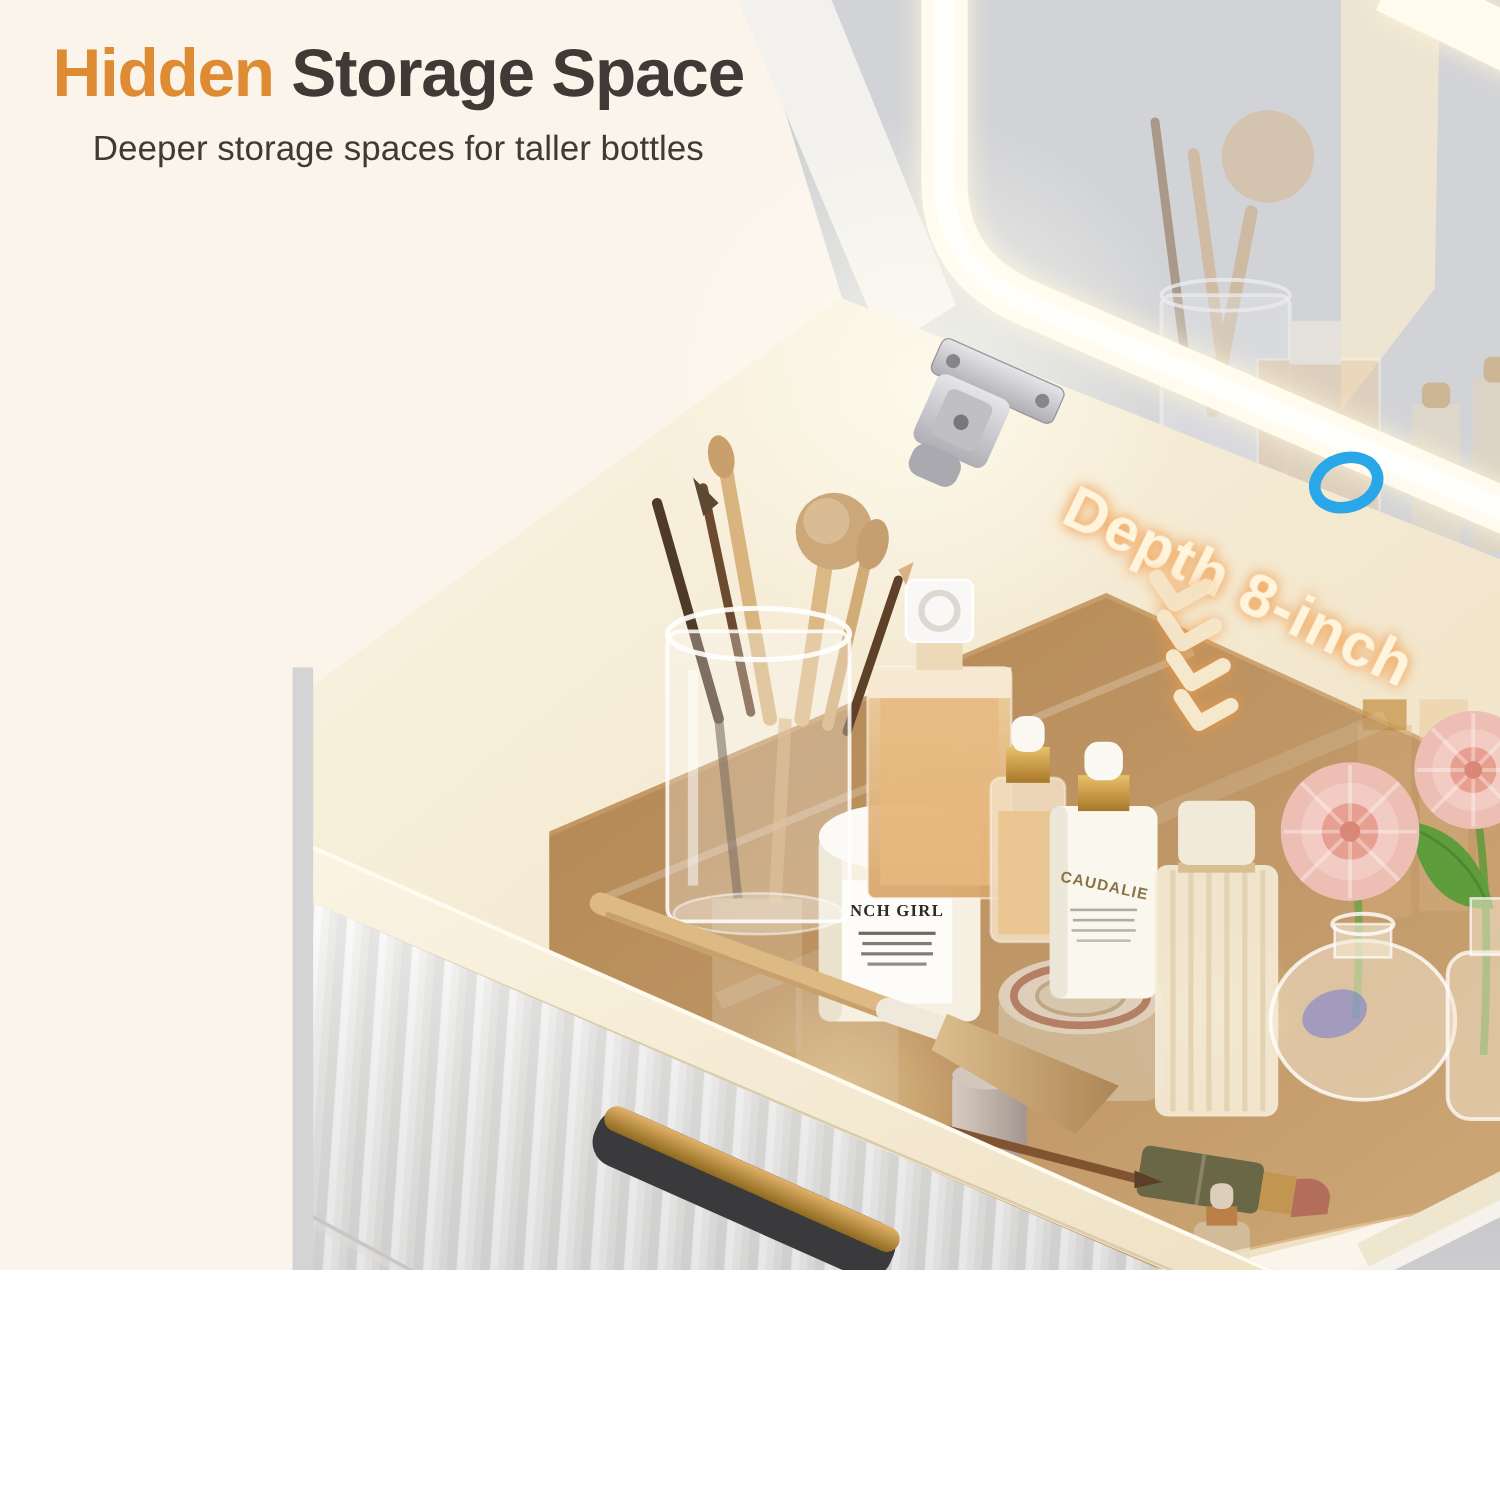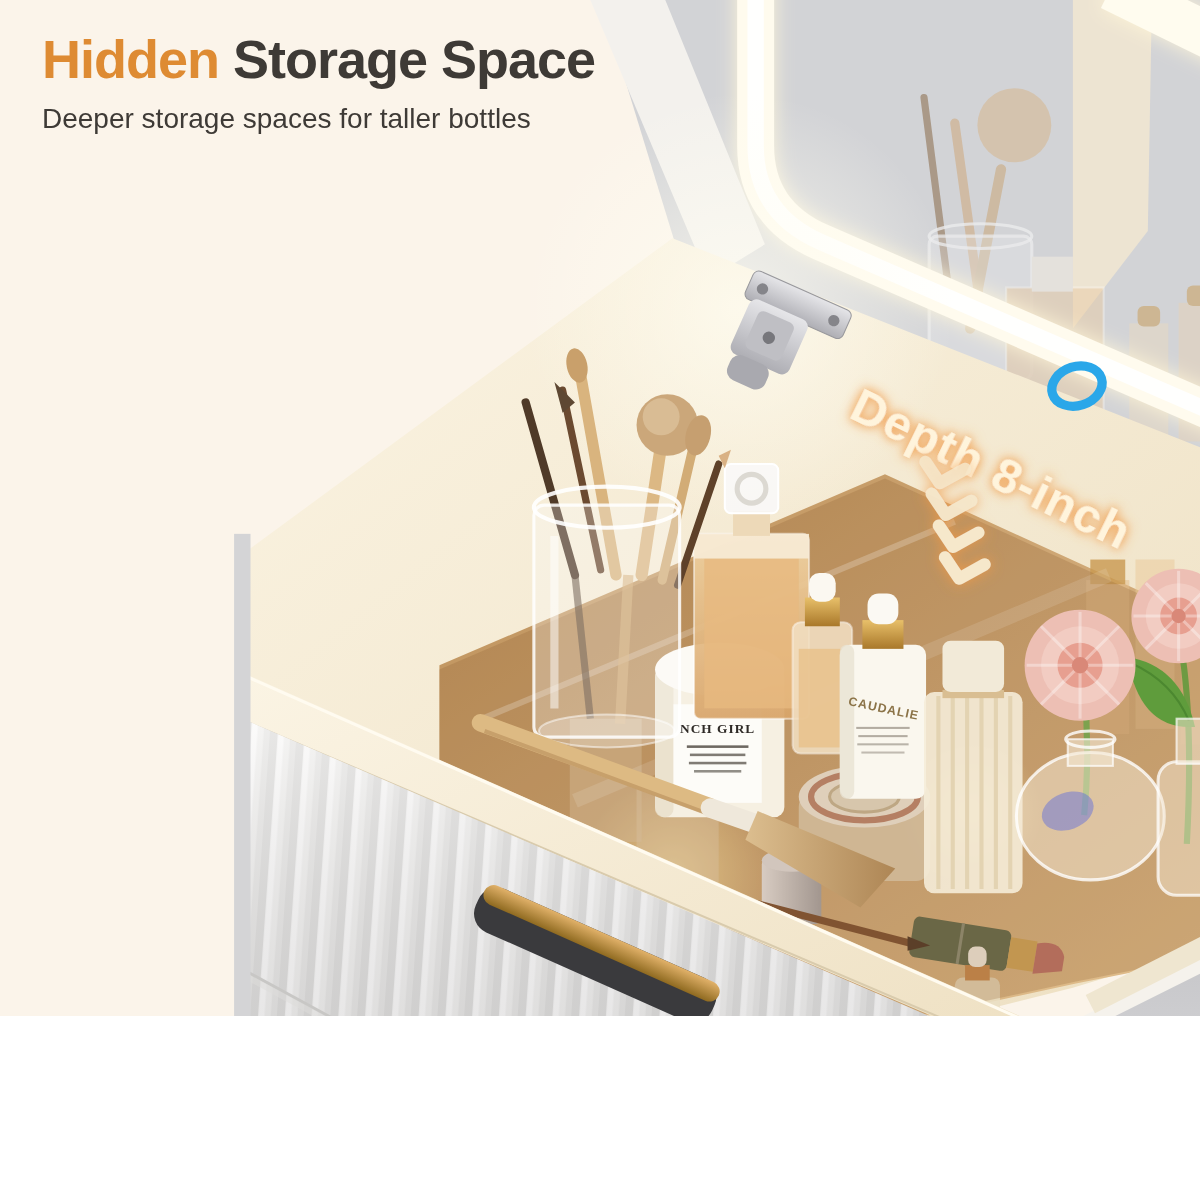--- a/index.html
+++ b/index.html
@@ -2,21 +2,21 @@
 <html><head>
 <meta charset="utf-8">
 <style>
   html,body{margin:0;padding:0;}
   body{font-family:"Liberation Sans",sans-serif;}
   #stage{position:relative;width:1200px;height:1016px;overflow:hidden;background:#FBF4EA;padding-left:32px;}
   #scene{position:absolute;inset:0;}
   .header{position:absolute;left:42px;top:30px;z-index:10;}
   .title{font-size:54px;font-weight:700;letter-spacing:-1px;line-height:1.1;color:#3E3A36;white-space:nowrap;}
   .title .hl{color:#DE8B33;}
-  .subtitle{margin-top:14px;font-size:28px;font-weight:400;color:#3E3A36;white-space:nowrap;}
+  .subtitle{margin-top:14px;font-size:28px;font-weight:400;color:#3E3A36;white-space:nowrap;text-align:center;}
 </style>
 </head>
 <body>
 
 <div id="stage">
 
   <div class="header">
     <div class="title"><span class="hl">Hidden</span><span> Storage Space</span></div>
     <div class="subtitle">Deeper storage spaces for taller bottles</div>
   </div>

